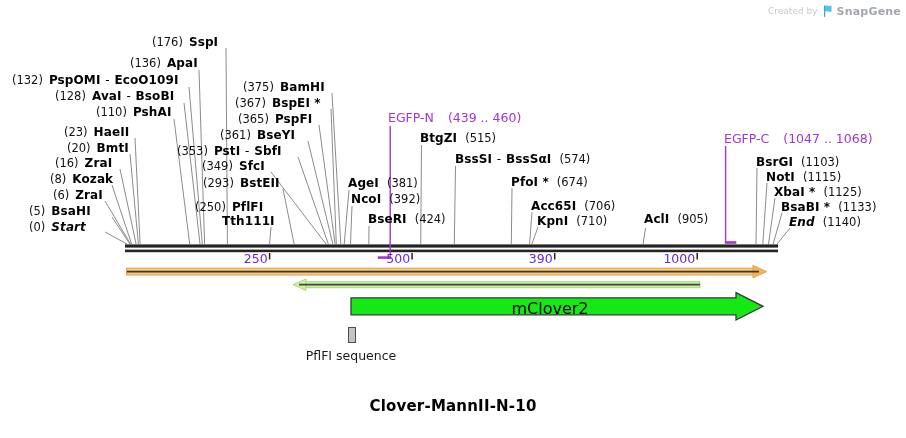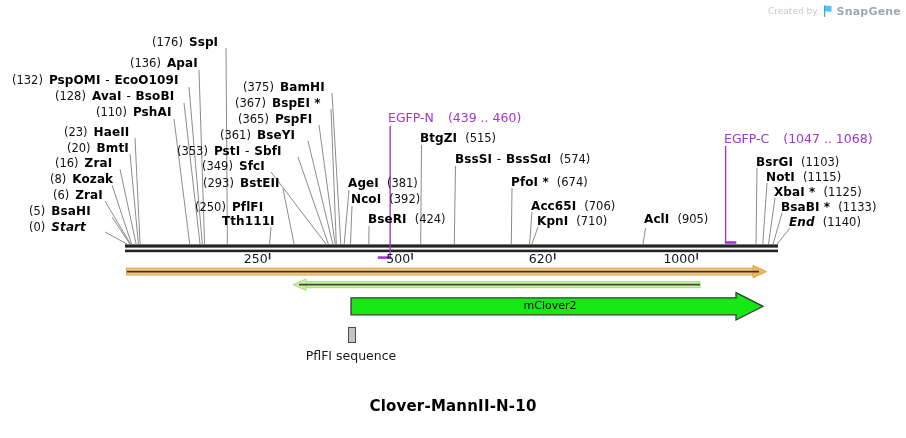--- a/index.html
+++ b/index.html
@@ -8,25 +8,25 @@
     font-family:"DejaVu Sans","Liberation Sans",sans-serif;
   }
   #map-svg{position:absolute;left:0;top:0;}
   .lbl{position:absolute;white-space:nowrap;font-size:12px;line-height:13px;color:#000;}
   .lbl .num{font-size:11.5px;color:#111;}
   .lbl .numb{margin-right:6px;text-align:right;}
   .lbl .numa{margin-left:8px;}
   .lbl .nm{font-weight:bold;letter-spacing:.1px;}
   .lbl .it{font-style:italic;}
   .lbl .sep{padding:0 1px;}
-  .tick-num{position:absolute;font-size:12.5px;color:#0f172a;text-align:right;width:44px;}
+  .tick-num{position:absolute;font-size:12.5px;color:#6d28d9;text-align:right;width:44px;}
   .primer-lbl{position:absolute;white-space:nowrap;font-size:12.5px;}
   .primer-lbl .pr-range{margin-left:14px;}
   .mclover-label{position:absolute;left:550px;top:299px;transform:translateX(-50%);
-    font-size:11px;color:#000;}
+    font-size:16px;color:#000;}
   .kozak-label{position:absolute;left:351px;top:348px;transform:translateX(-50%);
     font-size:12.5px;color:#1a1a1a;}
   .map-title{position:absolute;left:453px;top:397px;transform:translateX(-50%);
     font-size:15px;font-weight:bold;color:#000;letter-spacing:.2px;}
   .map-length{position:absolute;left:453px;top:415px;transform:translateX(-50%);
     font-size:11px;color:#111;margin-top:13px;}
   .watermark{position:absolute;right:5px;top:4px;display:flex;align-items:center;gap:4px;}
   .wm-created{font-size:9px;color:#c7cbce;}
   .wm-brand{font-size:11px;font-weight:bold;color:#a3a8ad;letter-spacing:.2px;}
 </style>
@@ -97,21 +97,21 @@
     </svg>
     <span class="wm-brand">SnapGene</span>
   </div>
 
   <div class="mclover-label">mClover2</div>
   <div class="kozak-label">PflFI sequence</div>
   <div class="map-title">Clover-MannII-N-10</div>
   <div class="map-length">1140 bp</div>
 <div class="tick-num" style="left: 223.6px; top: 251px;">250</div>
     <div class="tick-num" style="left: 366.1px; top: 251px;">500</div>
-    <div class="tick-num" style="left: 508.7px; top: 251px;">620</div>
+    <div class="tick-num" style="left: 508.7px; top: 251px;">390</div>
     <div class="tick-num" style="left: 651.2px; top: 251px;">1000</div>
     <div class="primer-lbl" style="left: 388px; top: 110px; color: rgb(163, 53, 210);"><span class="pr-name">EGFP-N</span><span class="pr-range">(439 .. 460)</span></div>
     <div class="primer-lbl" style="left: 724px; top: 131px; color: rgb(163, 53, 210);"><span class="pr-name">EGFP-C</span><span class="pr-range">(1047 .. 1068)</span></div>
     <div class="lbl" style="left: 152px; top: 36px;"><span class="num numb">(176)</span><span class="nm">SspI</span></div>
     <div class="lbl" style="left: 130px; top: 57px;"><span class="num numb">(136)</span><span class="nm">ApaI</span></div>
     <div class="lbl" style="left: 12px; top: 74px;"><span class="num numb">(132)</span><span class="nm">PspOMI</span><span class="sep"> - </span><span class="nm">EcoO109I</span></div>
     <div class="lbl" style="left: 55px; top: 90px;"><span class="num numb">(128)</span><span class="nm">AvaI</span><span class="sep"> - </span><span class="nm">BsoBI</span></div>
     <div class="lbl" style="left: 96px; top: 106px;"><span class="num numb">(110)</span><span class="nm">PshAI</span></div>
     <div class="lbl" style="left: 64px; top: 126px;"><span class="num numb">(23)</span><span class="nm">HaeII</span></div>
     <div class="lbl" style="left: 67px; top: 142px;"><span class="num numb">(20)</span><span class="nm">BmtI</span></div>

